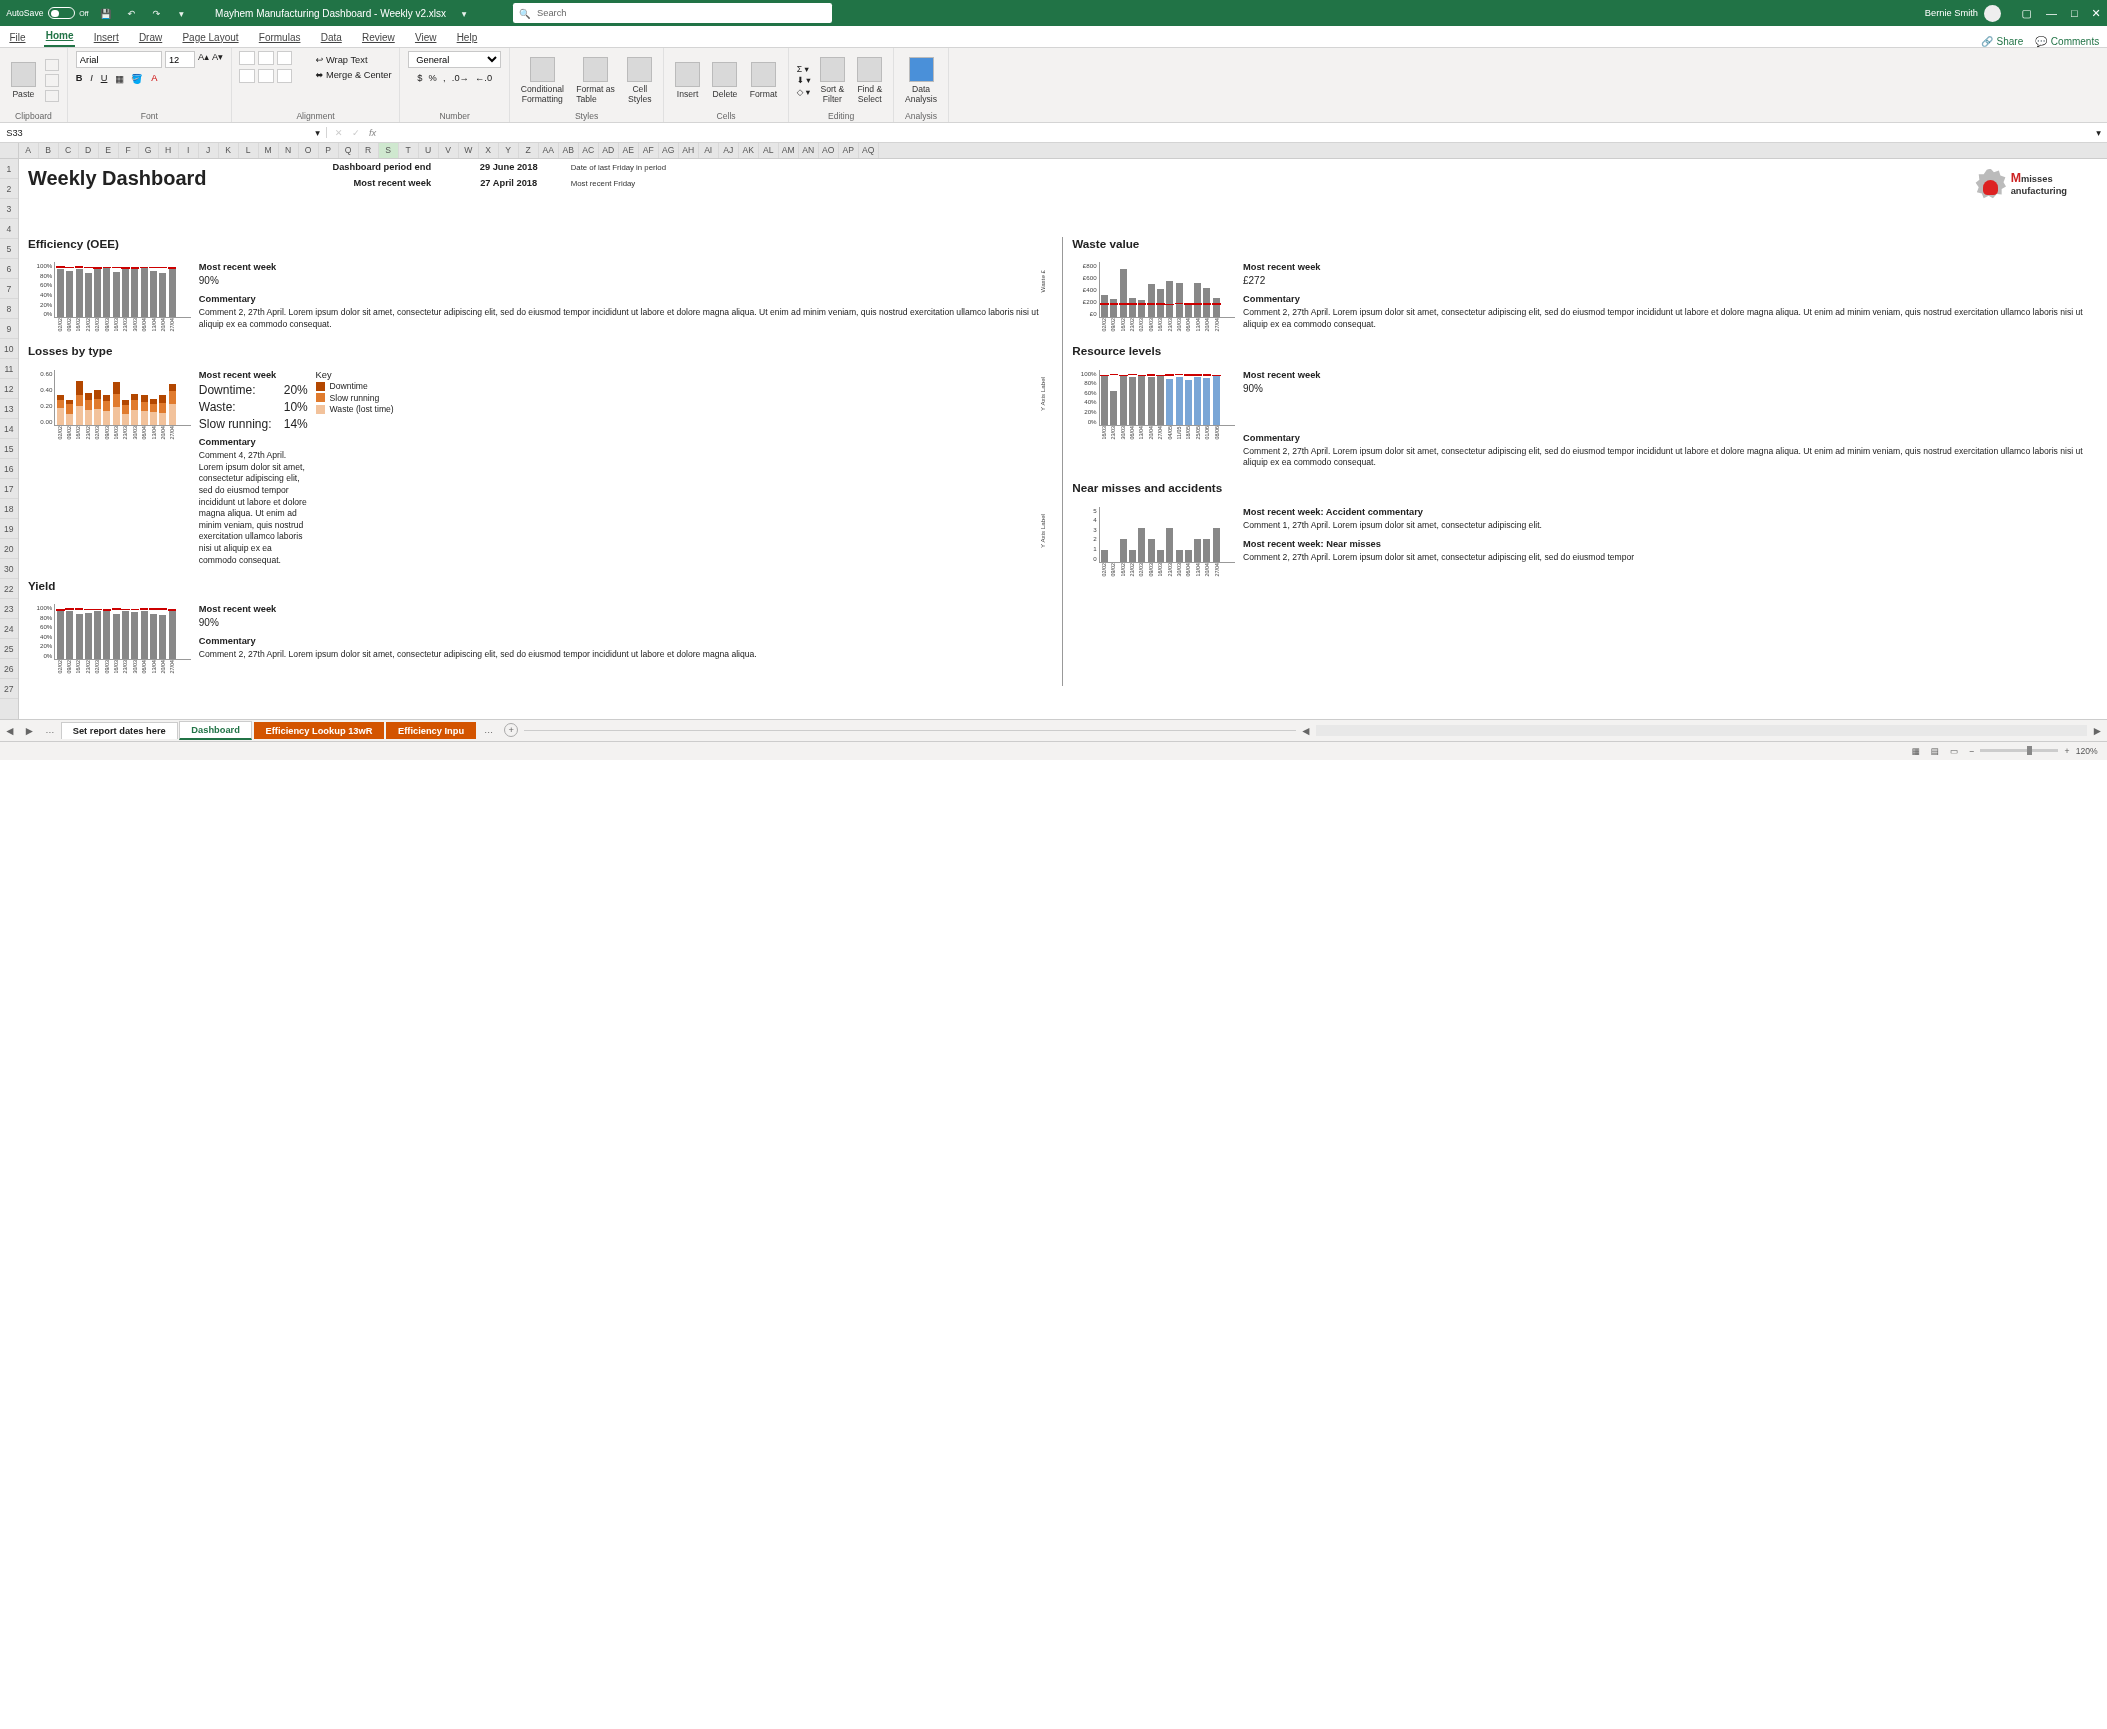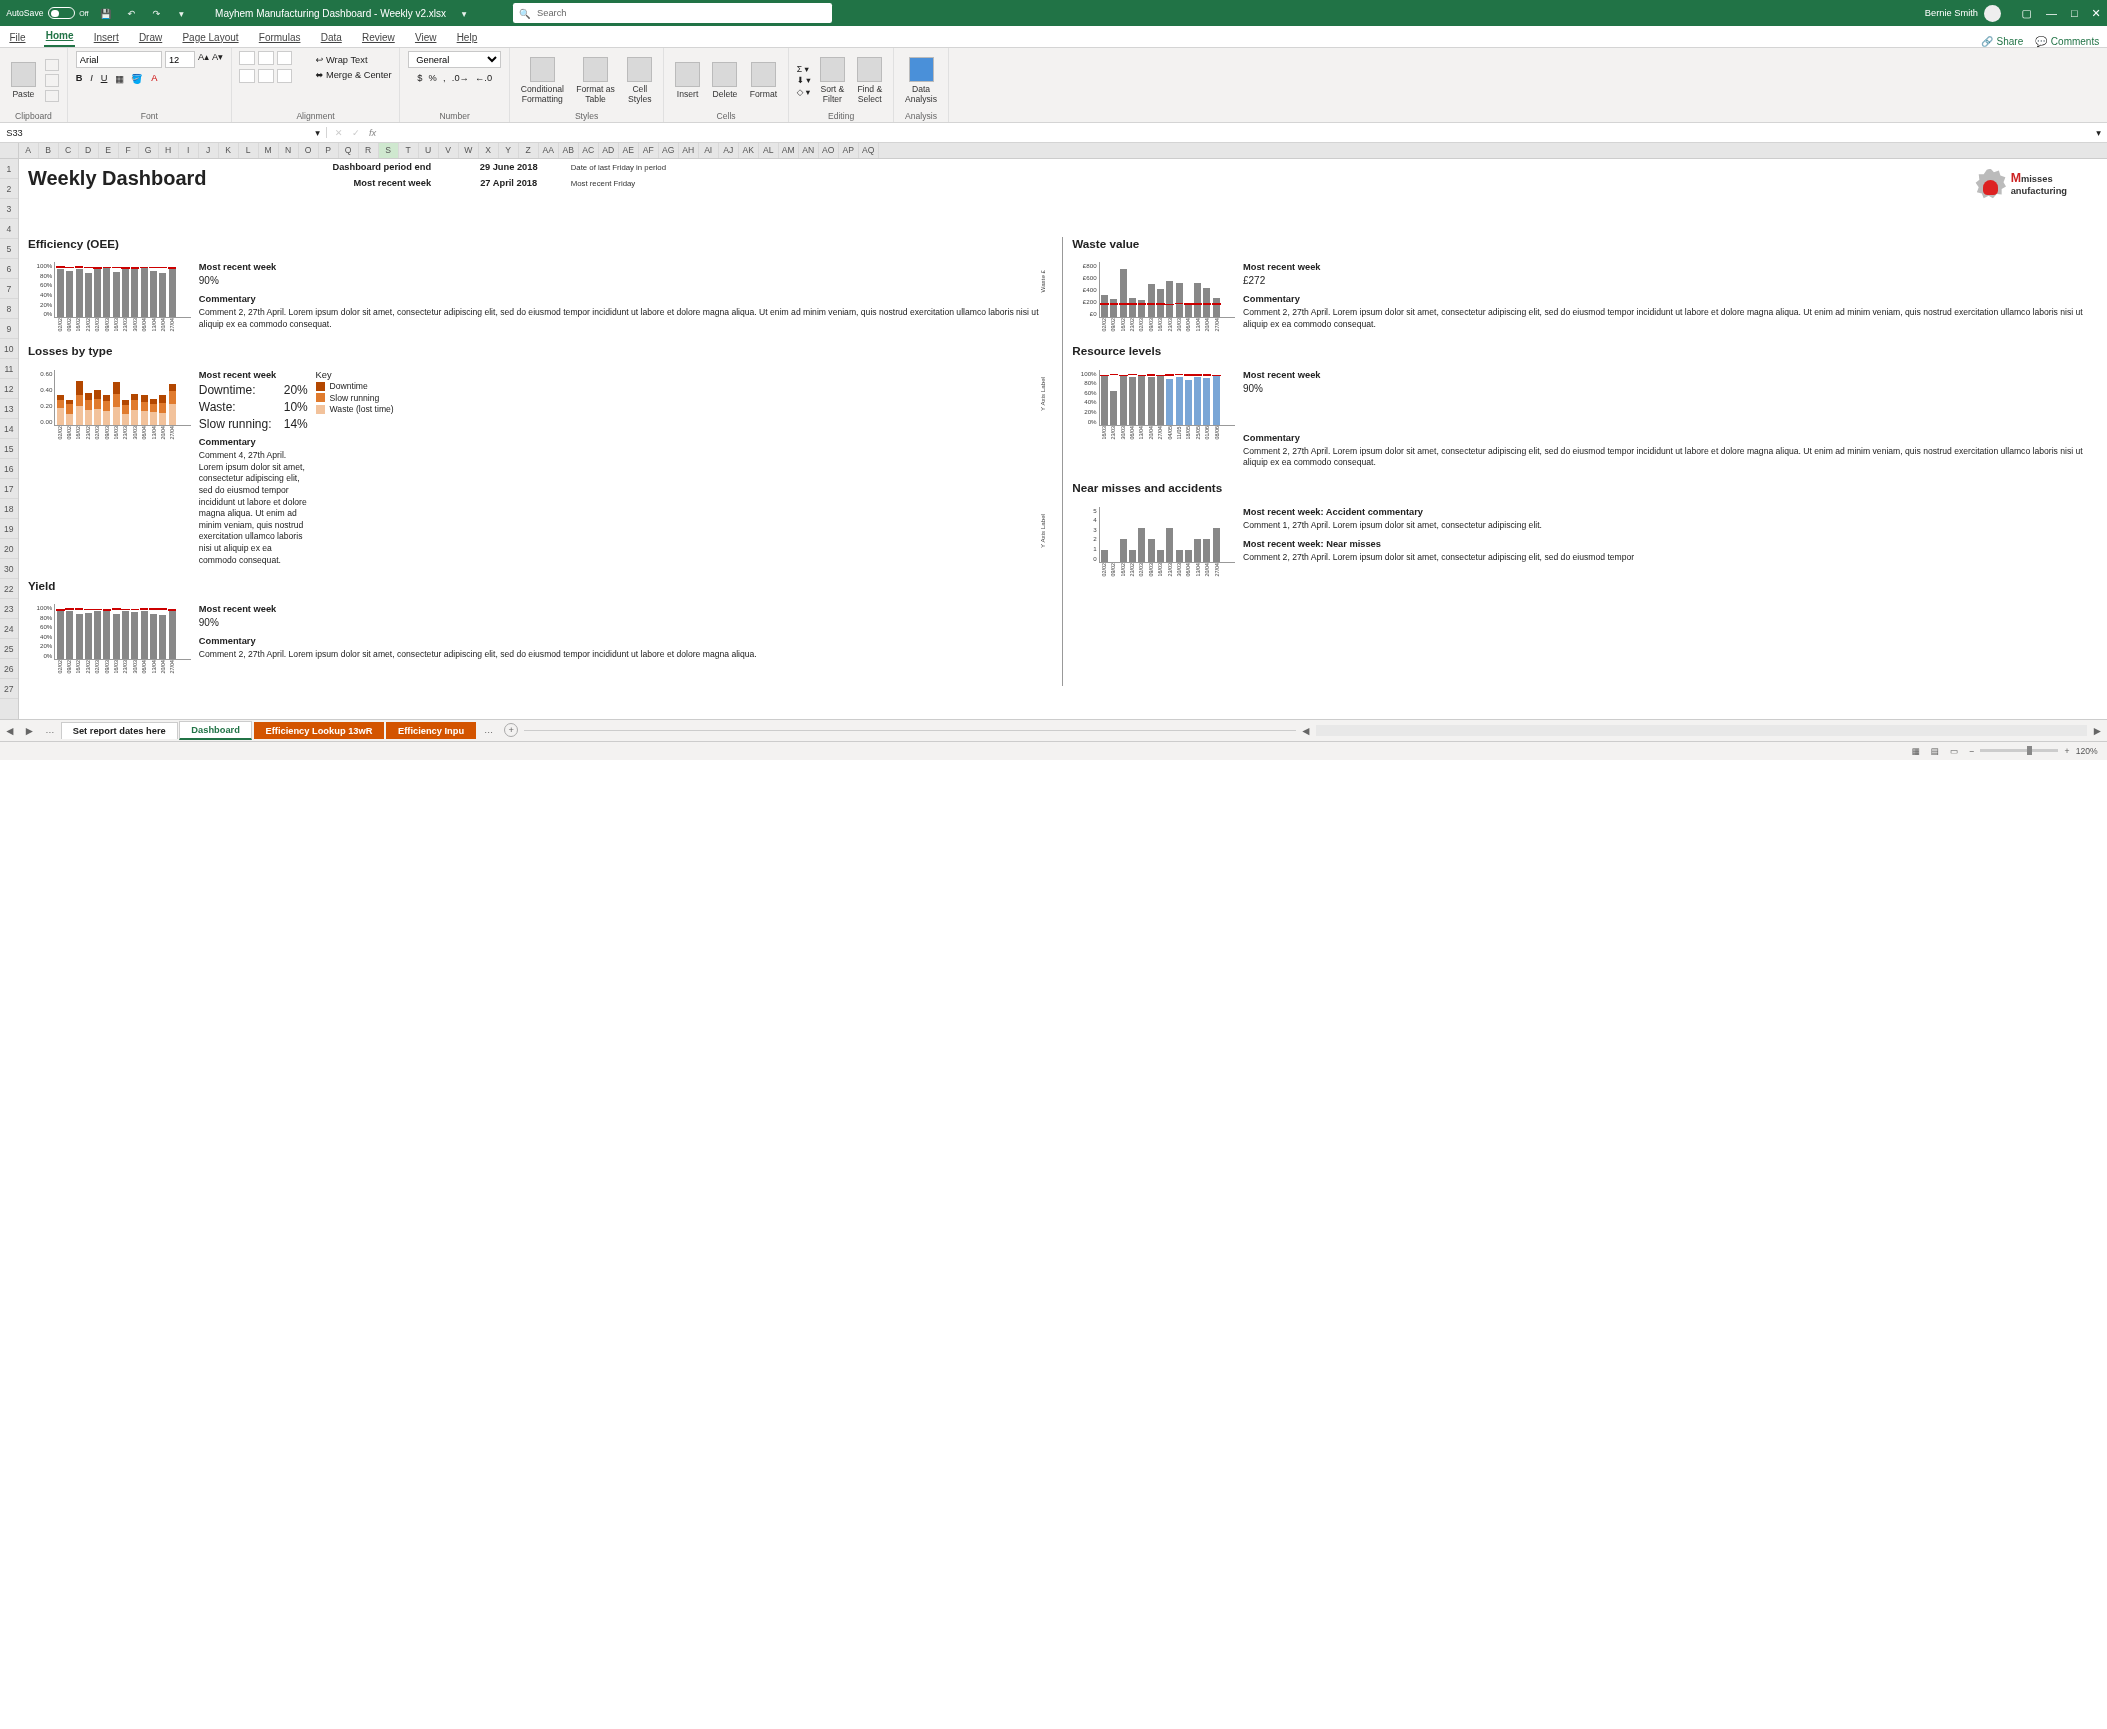--- a/index.html
+++ b/index.html
@@ -200,21 +200,21 @@
   </div>
   <div class="rgroup">
     <div class="body">
       <div class="rbtn big">
           <div class="ico"></div>
           <span style="white-space:pre-line;text-align:center;">Conditional
 Formatting</span>
         </div>
       <div class="rbtn big">
           <div class="ico"></div>
-          <span style="white-space:pre-line;text-align:center;">Format as
+          <span style="white-space:pre-line;text-align:left;">Format as
 Table</span>
         </div>
       <div class="rbtn big">
           <div class="ico"></div>
           <span style="white-space:pre-line;text-align:center;">Cell
 Styles</span>
         </div>
     </div>
     <div class="label">Styles</div>
   </div>

